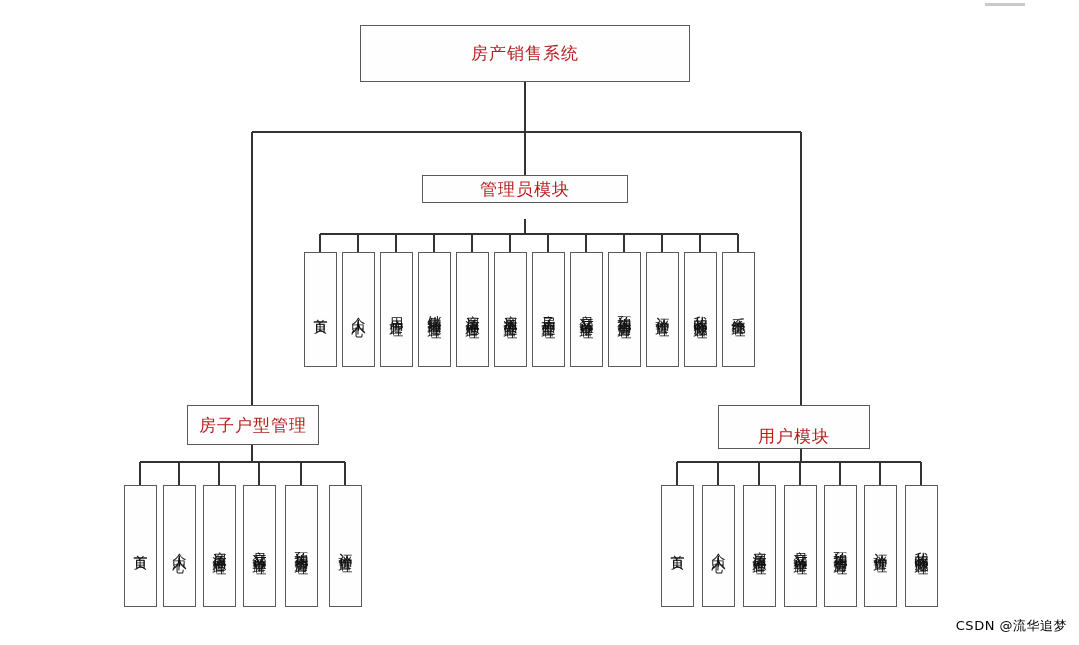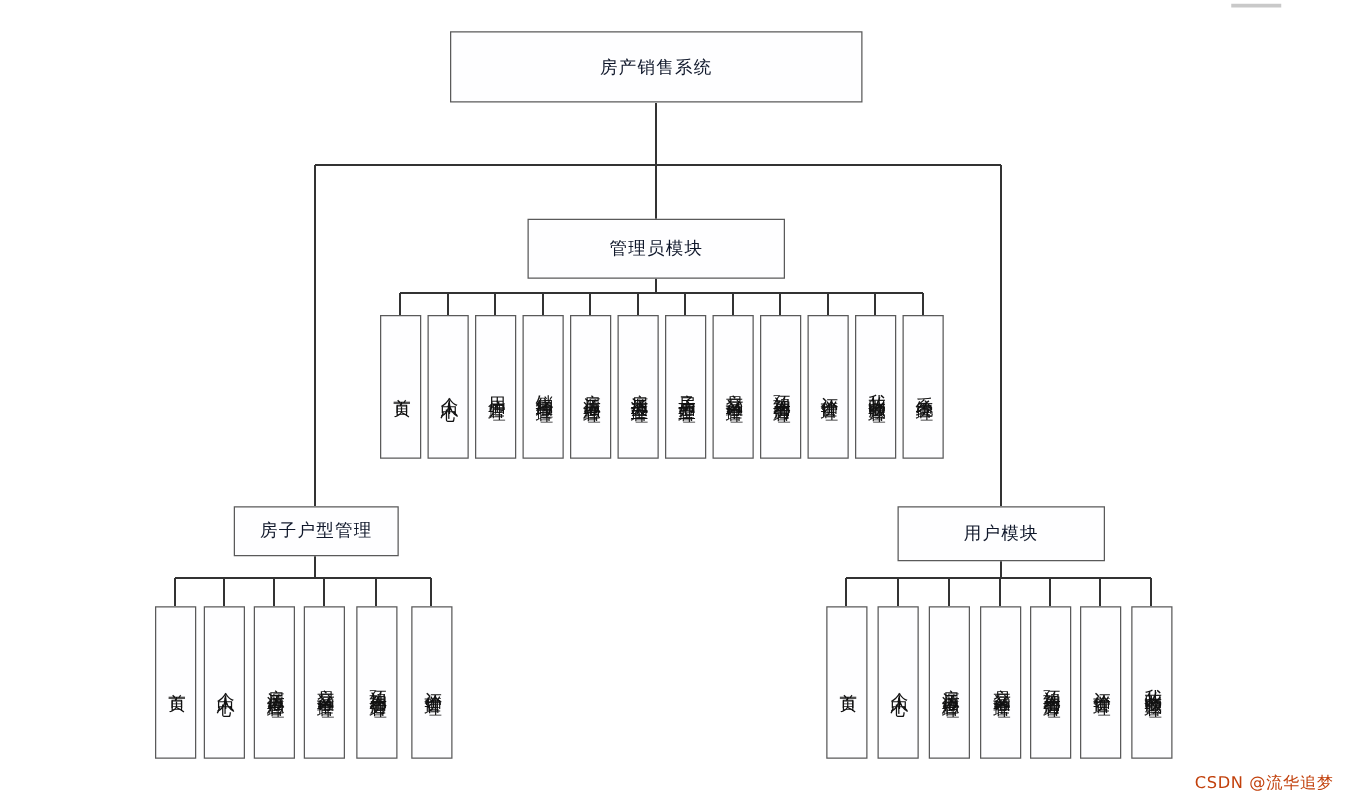--- a/index.html
+++ b/index.html
@@ -31,22 +31,22 @@
     position: absolute;
     box-sizing: border-box;
     border: 1px solid #5a5a5a;
     background: #fefeff;
     display: flex;
     align-items: center;
     justify-content: center;
     z-index: 2;
   }
   .node.root, .node.module {
-    font-size: 14px;
-    color: #0f172a;
+    font-size: 17px;
+    color: #b91c1c;
     letter-spacing: 1px;
   }
   .node.leaf {
     font-size: 14px;
     color: #111111;
   }
   .vtext {
     writing-mode: vertical-rl;
     text-orientation: upright;
     letter-spacing: 2px;
@@ -55,21 +55,21 @@
     white-space: nowrap;
   }
   .htext {
     white-space: nowrap;
   }
   #watermark {
     position: absolute;
     right: 12px;
     bottom: 10px;
     font-size: 13px;
-    color: #c2410c;
+    color: #000000;
     letter-spacing: 0.5px;
     z-index: 3;
   }
   #top-artifact {
     position: absolute;
     left: 985px;
     top: 3px;
     width: 40px;
     height: 3px;
     background: #c9c9c9;
@@ -127,21 +127,21 @@
       <line x1="840" y1="462" x2="840" y2="485"></line>
       <line x1="880" y1="462" x2="880" y2="485"></line>
       <line x1="921" y1="462" x2="921" y2="485"></line>
     </g>
   </svg>
 
   <div class="node root" style="left:360px; top:25px; width:330px; height:57px;">
     <span class="htext">房产销售系统</span>
   </div>
 
-  <div class="node module" style="left:422px; top:175px; width:206px; height:48px;">
+  <div class="node module" style="left:422px; top:175px; width:206px; height:28px;">
     <span class="htext">管理员模块</span>
   </div>
 
   <div class="node leaf" style="left:304px; top:252px; width:33px; height:115px;">
       <span class="vtext">首页</span>
     </div>
   <div class="node leaf" style="left:342px; top:252px; width:33px; height:115px;">
       <span class="vtext">个人中心</span>
     </div>
   <div class="node leaf" style="left:380px; top:252px; width:33px; height:115px;">
@@ -191,21 +191,21 @@
   <div class="node leaf" style="left:243px; top:485px; width:33px; height:122px;">
       <span class="vtext">交易订单管理</span>
     </div>
   <div class="node leaf" style="left:285px; top:485px; width:33px; height:122px;">
       <span class="vtext">预约看房管理</span>
     </div>
   <div class="node leaf" style="left:329px; top:485px; width:33px; height:122px;">
       <span class="vtext">评价管理</span>
     </div>
 
-  <div class="node module" style="left:718px; top:405px; width:166px; height:44px;">
+  <div class="node module" style="left:718px; top:405px; width:152px; height:44px;align-items:flex-end;">
     <span class="htext">用户模块</span>
   </div>
 
   <div class="node leaf" style="left:661px; top:485px; width:33px; height:122px;">
       <span class="vtext">首页</span>
     </div>
   <div class="node leaf" style="left:702px; top:485px; width:33px; height:122px;">
       <span class="vtext">个人中心</span>
     </div>
   <div class="node leaf" style="left:743px; top:485px; width:33px; height:122px;">

